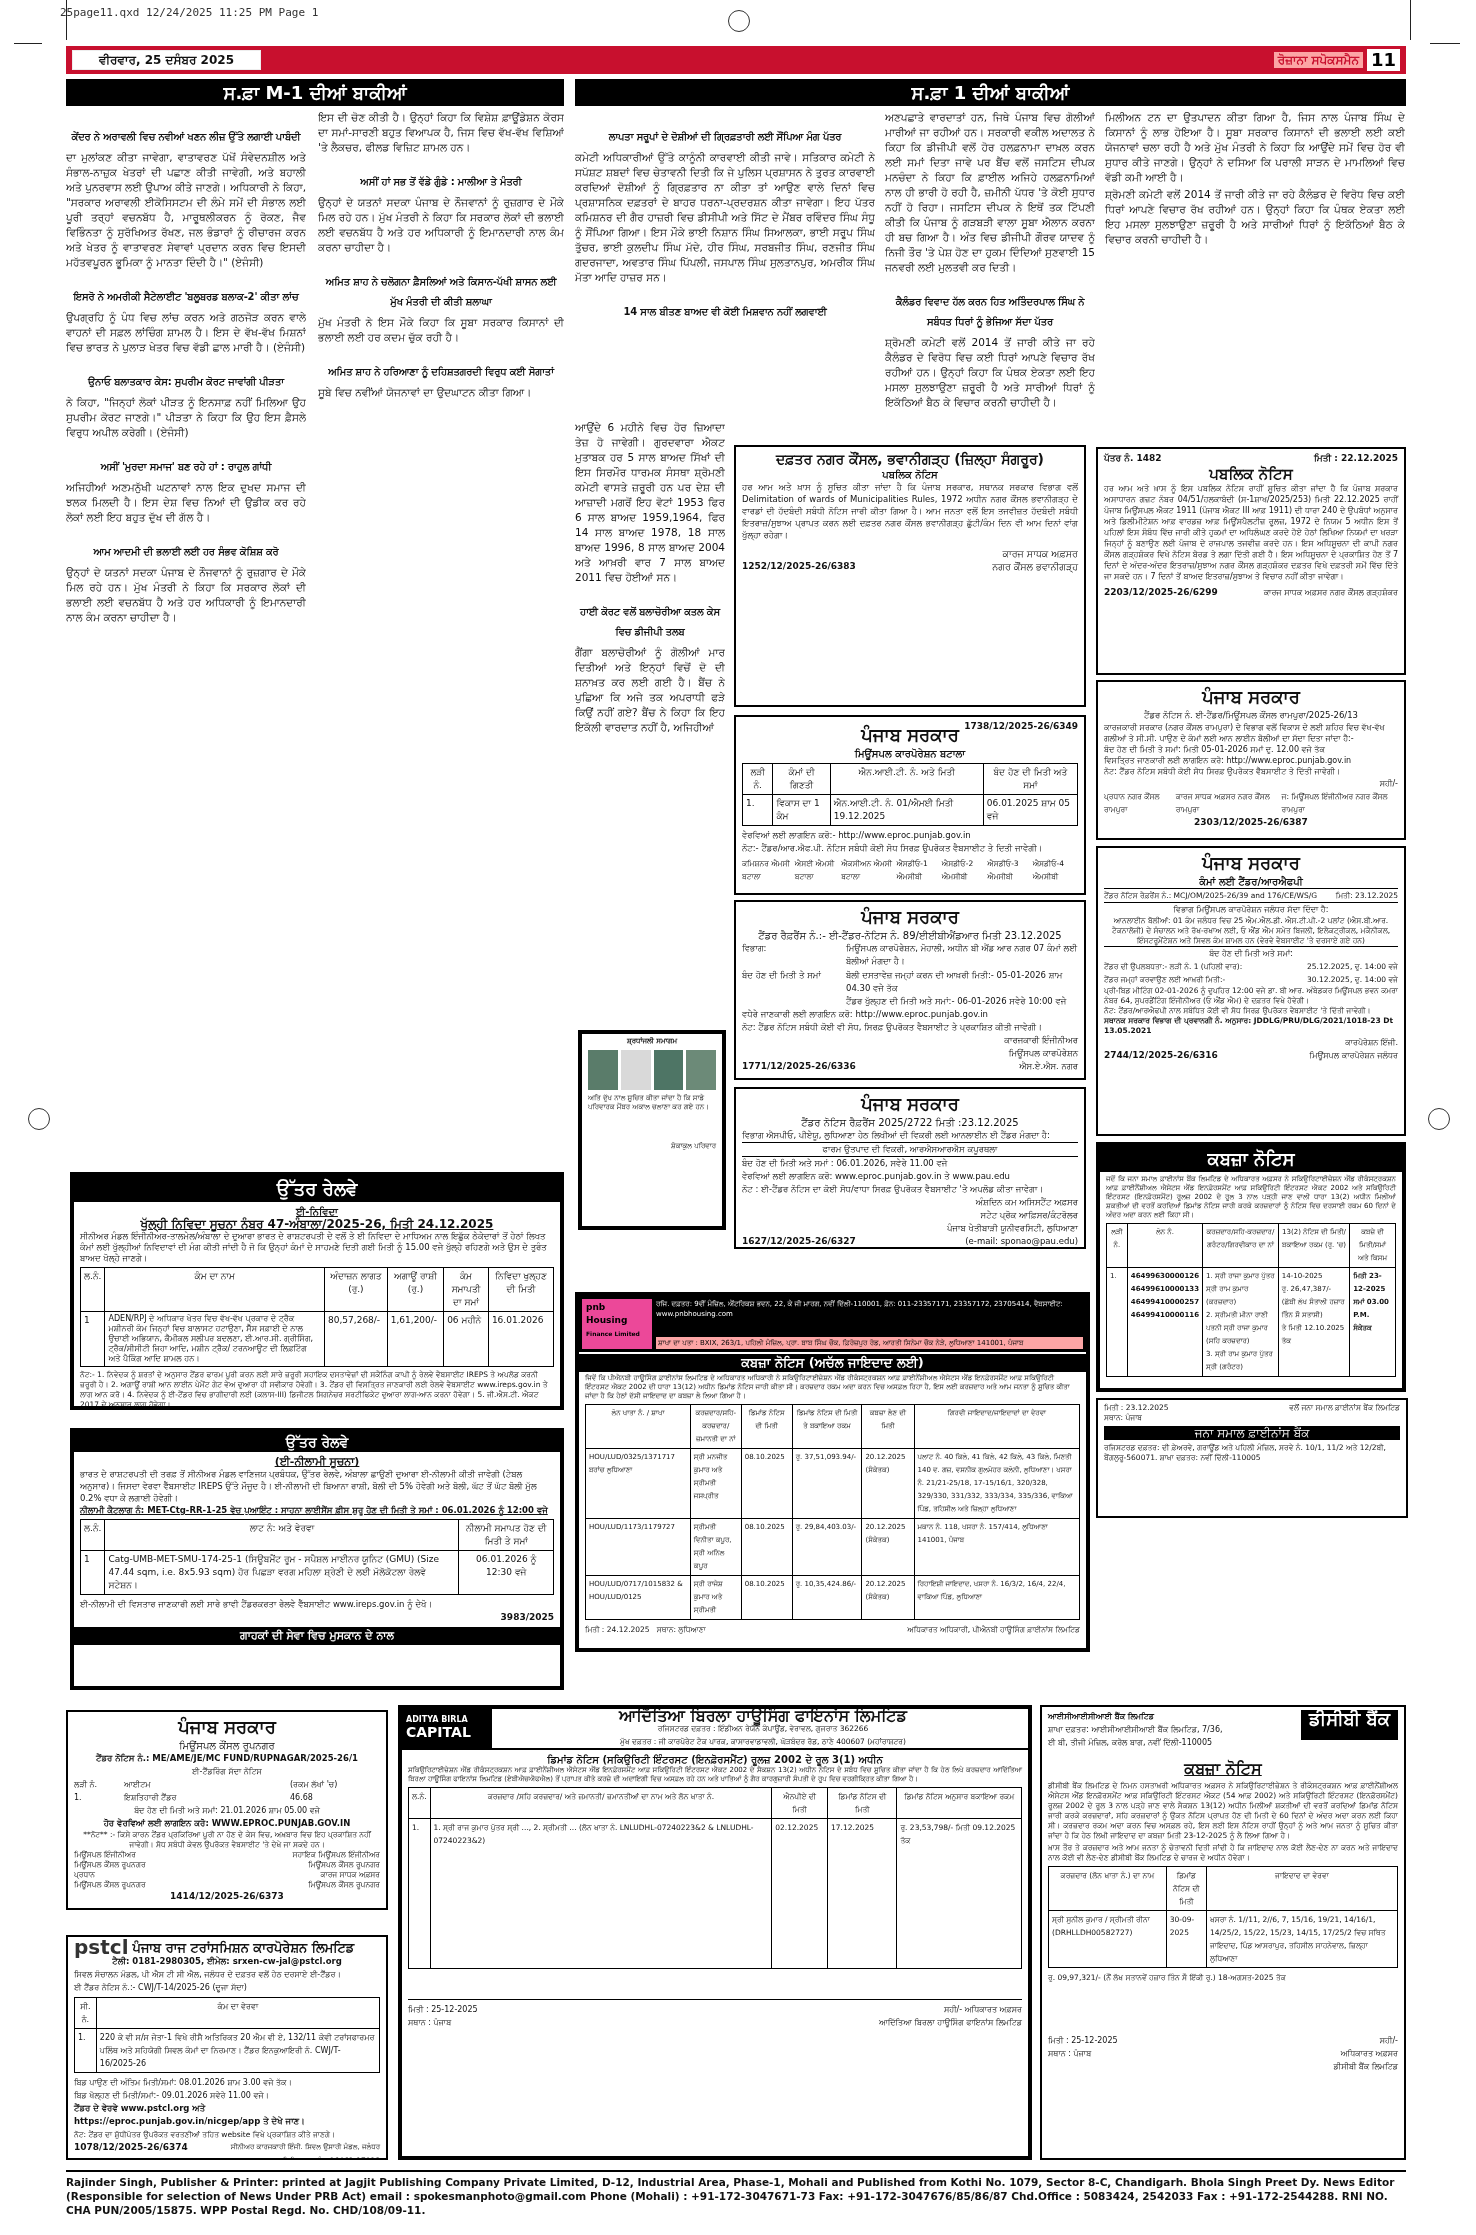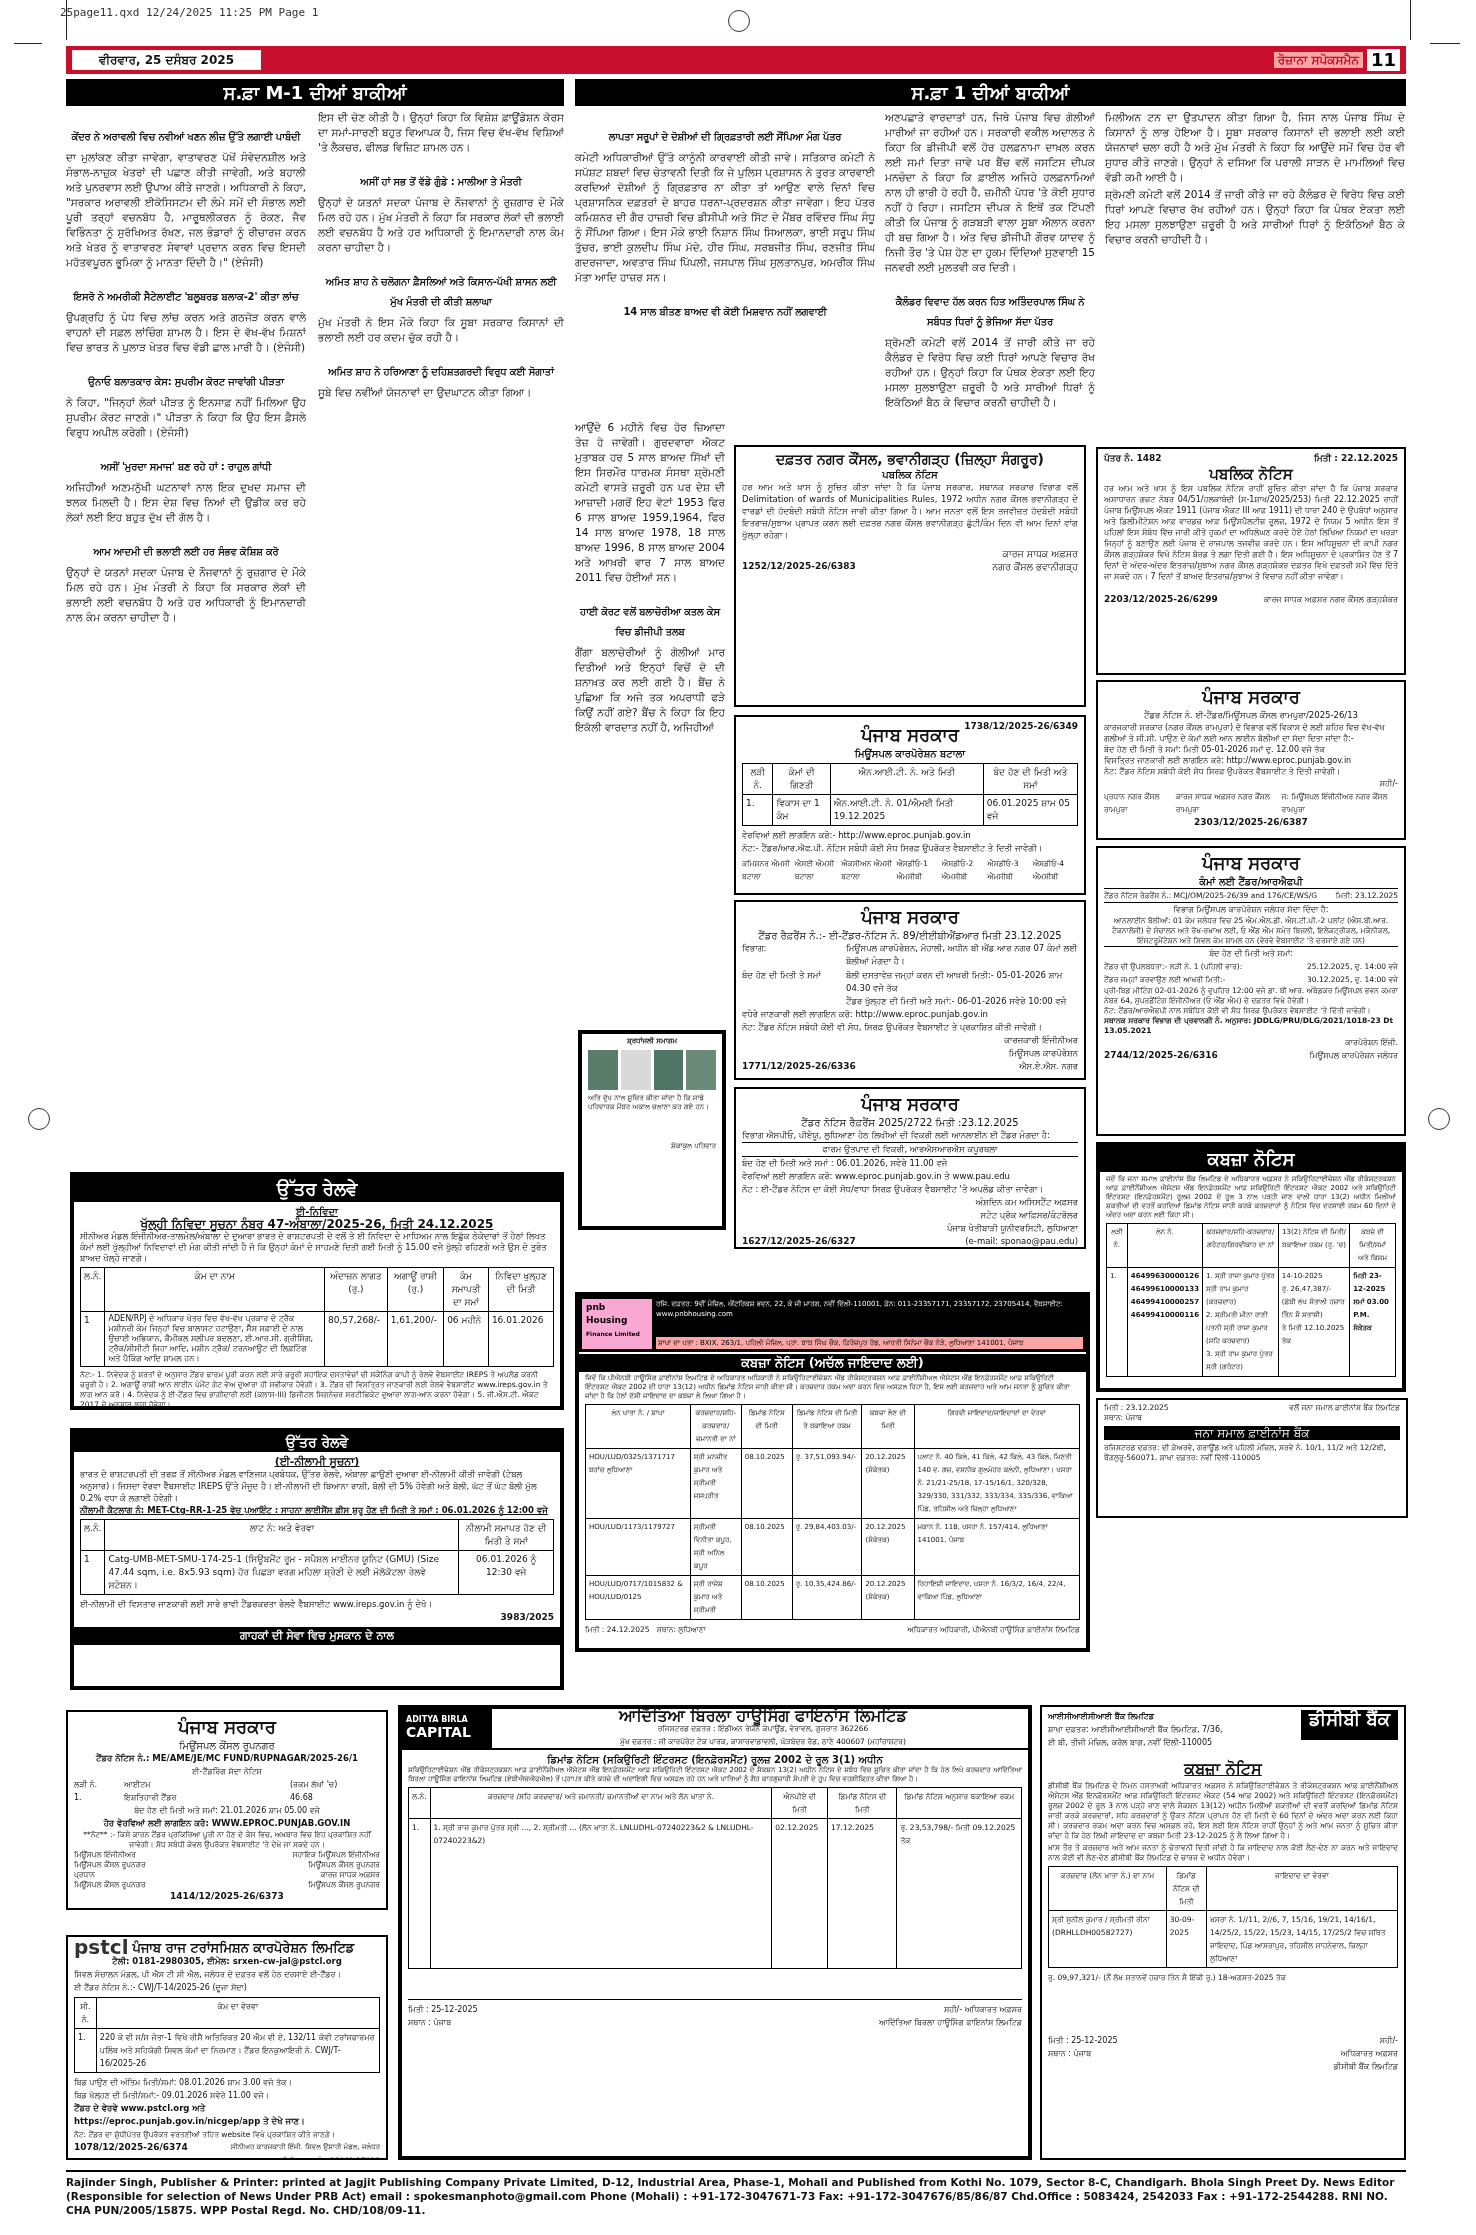--- a/index.html
+++ b/index.html
@@ -239,21 +239,21 @@
   <div style="text-align:right;font-size:8.5px">ਸਟੇਟ ਪ੍ਰੋਕ ਆਫ਼ਿਸਰ/ਕੰਟਰੋਲਰ</div>
   <div style="text-align:right;font-size:8.5px">ਪੰਜਾਬ ਖੇਤੀਬਾੜੀ ਯੂਨੀਵਰਸਿਟੀ, ਲੁਧਿਆਣਾ</div>
   <div class="row">
       <span class="ref">1627/12/2025-26/6327</span>
       <span style="font-size:8.5px">(e-mail: sponao@pau.edu)</span>
     </div>
 </div>
 
 <div class="box thick" style="left:575px;top:1292px;width:515px;height:360px">
   <div style="display:flex;gap:4px;background:#000;color:#fff;margin:-3px -6px 2px;padding:3px">
-    <div style="background:#f9a8d4;color:#000;padding:2px 4px;font-size:9px;font-weight:bold;width:70px"><span>pnb Housing</span><br><span style="font-size:6px">Finance Limited</span></div>
+    <div style="background:#ec4899;color:#000;padding:2px 4px;font-size:9px;font-weight:bold;width:70px"><span>pnb Housing</span><br><span style="font-size:6px">Finance Limited</span></div>
     <div style="flex:1;font-size:7px;line-height:10px">
       <div>ਰਜਿ. ਦਫ਼ਤਰ: 9ਵੀਂ ਮੰਜ਼ਿਲ, ਐਂਟਰਿਕਸ਼ ਭਵਨ, 22, ਕੇ ਜੀ ਮਾਰਗ, ਨਵੀਂ ਦਿੱਲੀ-110001, ਫ਼ੋਨ: 011-23357171, 23357172, 23705414, ਵੈਬਸਾਈਟ: www.pnbhousing.com</div>
       <div style="background:#fca5a5;color:#000;padding:1px 2px;margin-top:18px">ਸ਼ਾਖਾ ਦਾ ਪਤਾ : BXIX, 263/1, ਪਹਿਲੀ ਮੰਜ਼ਿਲ, ਪ੍ਰਾ. ਬਾਬ ਸਿੰਘ ਚੌਕ, ਫ਼ਿਰੋਜ਼ਪੁਰ ਰੋਡ, ਆਰਤੀ ਸਿਨੇਮਾ ਚੌਕ ਨੇੜੇ, ਲੁਧਿਆਣਾ 141001, ਪੰਜਾਬ</div>
     </div>
   </div>
   <div class="bar" style="font-size:13px;line-height:18px;margin:0 -6px 2px">ਕਬਜ਼ਾ ਨੋਟਿਸ (ਅਚੱਲ ਜਾਇਦਾਦ ਲਈ)</div>
   <div style="font-size:7px;line-height:9px">ਜਿਵੇਂ ਕਿ ਪੀਐਨਬੀ ਹਾਊਸਿੰਗ ਫ਼ਾਈਨਾਂਸ ਲਿਮਟਿਡ ਦੇ ਅਧਿਕਾਰਤ ਅਧਿਕਾਰੀ ਨੇ ਸਕਿਉਰਿਟਾਈਜ਼ੇਸ਼ਨ ਐਂਡ ਰੀਕੰਸਟ੍ਰਕਸ਼ਨ ਆਫ਼ ਫ਼ਾਈਨੈਂਸ਼ੀਅਲ ਐਸੇਟਸ ਐਂਡ ਇਨਫ਼ੋਰਸਮੈਂਟ ਆਫ਼ ਸਕਿਉਰਿਟੀ ਇੰਟਰਸਟ ਐਕਟ 2002 ਦੀ ਧਾਰਾ 13(12) ਅਧੀਨ ਡਿਮਾਂਡ ਨੋਟਿਸ ਜਾਰੀ ਕੀਤਾ ਸੀ। ਕਰਜ਼ਦਾਰ ਰਕਮ ਅਦਾ ਕਰਨ ਵਿਚ ਅਸਫ਼ਲ ਰਿਹਾ ਹੈ, ਇਸ ਲਈ ਕਰਜ਼ਦਾਰ ਅਤੇ ਆਮ ਜਨਤਾ ਨੂੰ ਸੂਚਿਤ ਕੀਤਾ ਜਾਂਦਾ ਹੈ ਕਿ ਹੇਠਾਂ ਦੱਸੀ ਜਾਇਦਾਦ ਦਾ ਕਬਜ਼ਾ ਲੈ ਲਿਆ ਗਿਆ ਹੈ।</div>
   <table style="font-size:7px">
     <tbody>
         <tr>
@@ -296,21 +296,21 @@
   </div>
 </div>
 
 <div class="box" style="left:1096px;top:447px;width:310px;height:228px">
   <div class="row">
       <span class="ref">ਪੱਤਰ ਨੰ. 1482</span>
       <span class="ref">ਮਿਤੀ : 22.12.2025</span>
     </div>
   <div class="t" style="font-size:15px;line-height:18px">ਪਬਲਿਕ ਨੋਟਿਸ</div>
   <div style="font-size:8px;line-height:11px;text-align:justify">ਹਰ ਆਮ ਅਤੇ ਖ਼ਾਸ ਨੂੰ ਇਸ ਪਬਲਿਕ ਨੋਟਿਸ ਰਾਹੀਂ ਸੂਚਿਤ ਕੀਤਾ ਜਾਂਦਾ ਹੈ ਕਿ ਪੰਜਾਬ ਸਰਕਾਰ ਅਸਾਧਾਰਨ ਗਜ਼ਟ ਨੰਬਰ 04/51/ਹਲਕਾਬੰਦੀ (ਸ-1ਸ਼ਾਖ/2025/253) ਮਿਤੀ 22.12.2025 ਰਾਹੀਂ ਪੰਜਾਬ ਮਿਊਂਸਪਲ ਐਕਟ 1911 (ਪੰਜਾਬ ਐਕਟ III ਆਫ਼ 1911) ਦੀ ਧਾਰਾ 240 ਦੇ ਉਪਬੰਧਾਂ ਅਨੁਸਾਰ ਅਤੇ ਡਿਲੀਮੀਟੇਸ਼ਨ ਆਫ਼ ਵਾਰਡਜ਼ ਆਫ਼ ਮਿਊਂਸਪੈਲਟੀਜ਼ ਰੂਲਜ਼, 1972 ਦੇ ਨਿਯਮ 5 ਅਧੀਨ ਇਸ ਤੋਂ ਪਹਿਲਾਂ ਇਸ ਸੰਬੰਧ ਵਿੱਚ ਜਾਰੀ ਕੀਤੇ ਹੁਕਮਾਂ ਦਾ ਅਧਿਲੰਘਣ ਕਰਦੇ ਹੋਏ ਹੇਠਾਂ ਲਿਖਿਆ ਨਿਯਮਾਂ ਦਾ ਖਰੜਾ ਜਿਨ੍ਹਾਂ ਨੂੰ ਬਣਾਉਣ ਲਈ ਪੰਜਾਬ ਦੇ ਰਾਜਪਾਲ ਤਜਵੀਜ਼ ਕਰਦੇ ਹਨ। ਇਸ ਅਧਿਸੂਚਨਾ ਦੀ ਕਾਪੀ ਨਗਰ ਕੌਂਸਲ ਗੜ੍ਹਸ਼ੰਕਰ ਵਿਖੇ ਨੋਟਿਸ ਬੋਰਡ ਤੇ ਲਗਾ ਦਿੱਤੀ ਗਈ ਹੈ। ਇਸ ਅਧਿਸੂਚਨਾ ਦੇ ਪ੍ਰਕਾਸ਼ਿਤ ਹੋਣ ਤੋਂ 7 ਦਿਨਾਂ ਦੇ ਅੰਦਰ-ਅੰਦਰ ਇਤਰਾਜ਼/ਸੁਝਾਅ ਨਗਰ ਕੌਂਸਲ ਗੜ੍ਹਸ਼ੰਕਰ ਦਫ਼ਤਰ ਵਿਖੇ ਦਫ਼ਤਰੀ ਸਮੇਂ ਵਿੱਚ ਦਿੱਤੇ ਜਾ ਸਕਦੇ ਹਨ। 7 ਦਿਨਾਂ ਤੋਂ ਬਾਅਦ ਇਤਰਾਜ਼/ਸੁਝਾਅ ਤੇ ਵਿਚਾਰ ਨਹੀਂ ਕੀਤਾ ਜਾਵੇਗਾ।</div>
-  <div class="row" style="margin-top:11px">
+  <div class="row" style="margin-top:4px">
       <span class="ref">2203/12/2025-26/6299</span>
       <span style="font-size:8px">ਕਾਰਜ ਸਾਧਕ ਅਫ਼ਸਰ ਨਗਰ ਕੌਂਸਲ ਗੜ੍ਹਸ਼ੰਕਰ</span>
     </div>
 </div>
 
 <div class="box" style="left:1096px;top:680px;width:310px;height:160px">
   <div class="t">ਪੰਜਾਬ ਸਰਕਾਰ</div>
   <div class="st" style="font-weight:normal;font-size:8.5px">ਟੈਂਡਰ ਨੋਟਿਸ ਨੰ. ਈ-ਟੈਂਡਰ/ਮਿਊਂਸਪਲ ਕੌਂਸਲ ਰਾਮਪੁਰਾ/2025-26/13</div>
   <div style="font-size:8px;line-height:11px">ਕਾਰਜਕਾਰੀ ਸਰਕਾਰ (ਨਗਰ ਕੌਂਸਲ ਰਾਮਪੁਰਾ) ਦੇ ਵਿਭਾਗ ਵਲੋਂ ਵਿਕਾਸ ਦੇ ਲਈ ਸ਼ਹਿਰ ਵਿਚ ਵੱਖ-ਵੱਖ ਗਲੀਆਂ ਤੇ ਸੀ.ਸੀ. ਪਾਉਣ ਦੇ ਕੰਮਾਂ ਲਈ ਆਨ ਲਾਈਨ ਬੋਲੀਆਂ ਦਾ ਸੱਦਾ ਦਿਤਾ ਜਾਂਦਾ ਹੈ:-</div>
   <div style="font-size:8px;line-height:11px">ਬੰਦ ਹੋਣ ਦੀ ਮਿਤੀ ਤੇ ਸਮਾਂ: ਮਿਤੀ 05-01-2026 ਸਮਾਂ ਦੁ. 12.00 ਵਜੇ ਤੱਕ</div>

